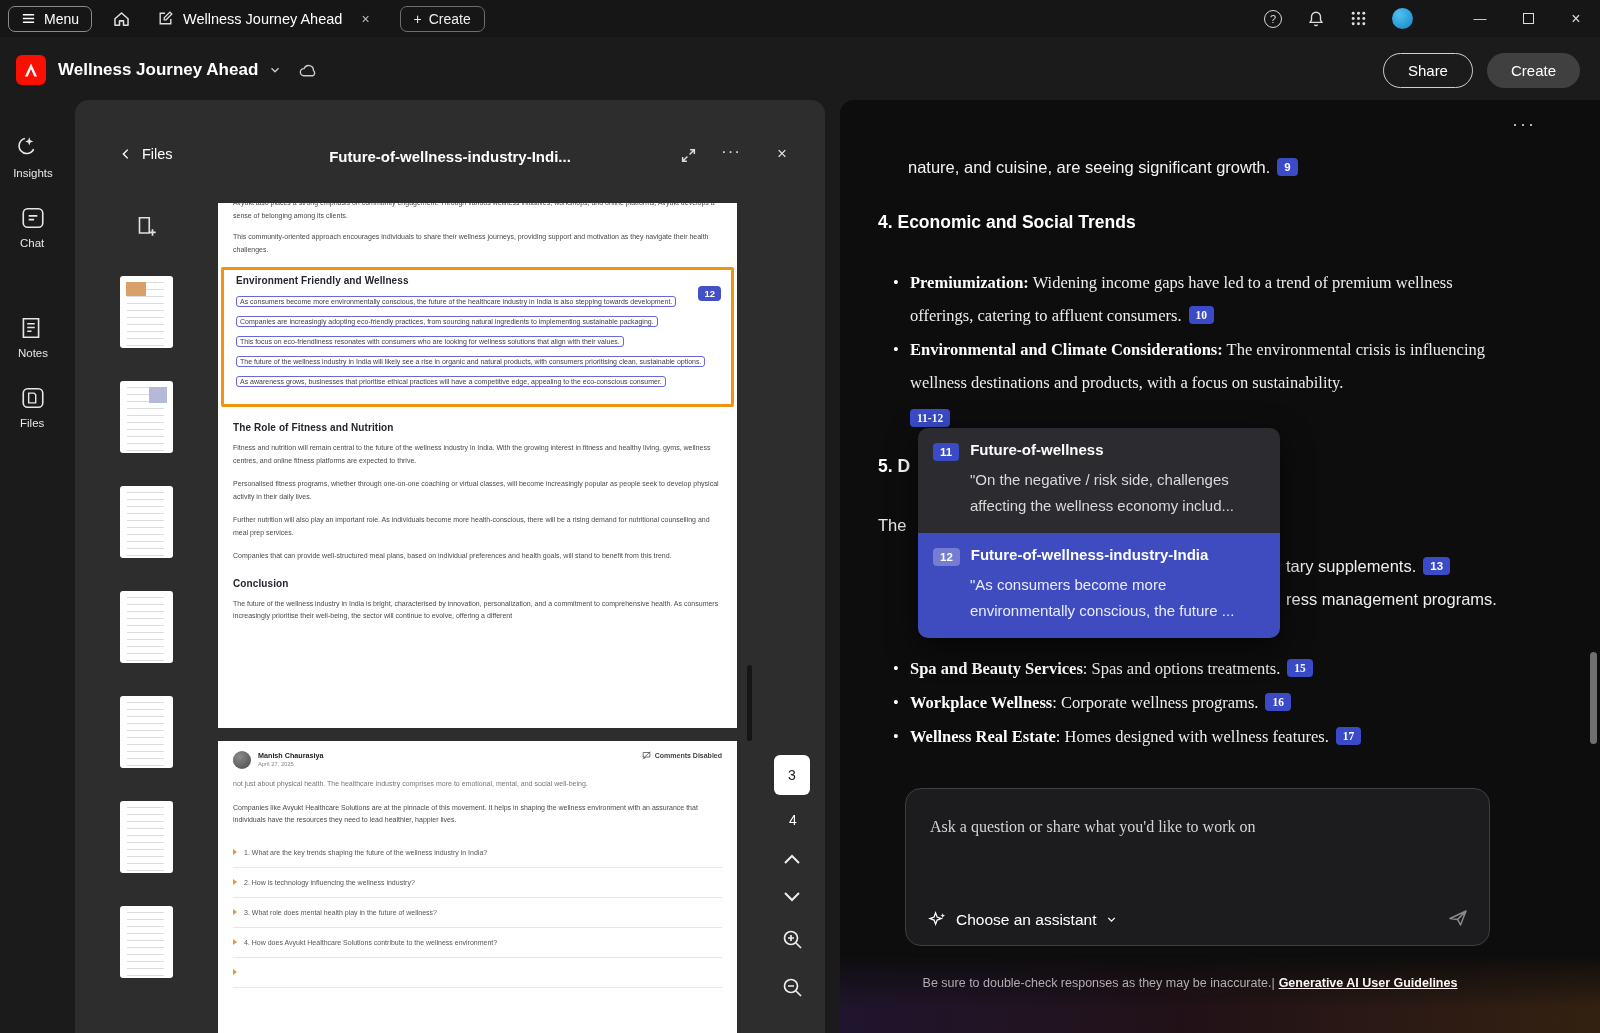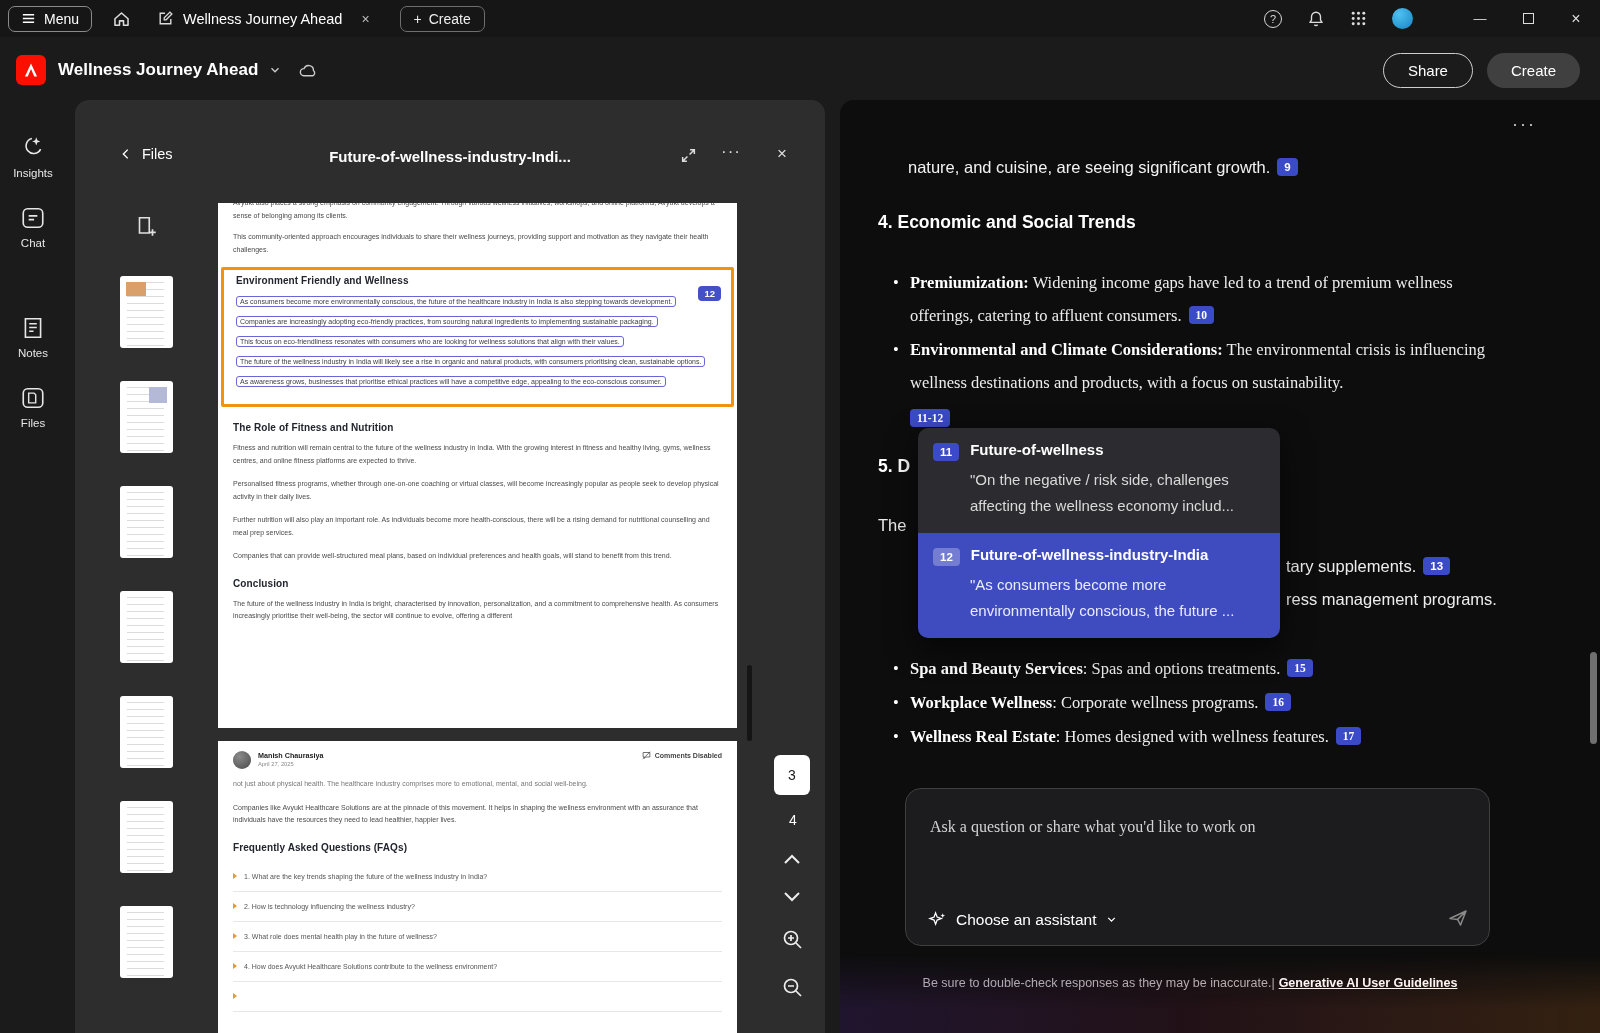--- a/index.html
+++ b/index.html
@@ -28,21 +28,21 @@
   .appbar { position:absolute; top:37px; left:0; right:0; height:66px; background:#1b1b1b; display:flex; align-items:center; }
   .pdf-icon { width:30px; height:30px; background:#fa0f00; border-radius:6px; margin-left:16px; display:flex; align-items:center; justify-content:center; }
   .doc-name { margin-left:12px; font-size:17px; font-weight:bold; color:#fff; }
   .appbar .chev { margin-left:10px; color:#ccc; cursor:pointer; }
   .appbar .cloud { margin-left:16px; color:#ccc; }
   .share-btn { margin-left:auto; border:1.5px solid #cfcfcf; border-radius:19px; padding:8px 24px; font-size:15px; color:#fff; cursor:pointer;text-align:center; }
   .create-btn { background:#404040; border-radius:19px; padding:9px 24px; font-size:15px; color:#fff; margin:0 20px 0 14px; cursor:pointer; }
 
   
   .sidebar { position:absolute; left:0; top:103px; width:66px; bottom:0; display:flex; flex-direction:column; align-items:center; padding-top:32px; }
-  .side-item { display:flex; flex-direction:column; align-items:center; gap:6px; margin-bottom:26px; color:#e6e6e6; font-size:11.5px; cursor:pointer; }
+  .side-item { display:flex; flex-direction:column; gap:6px; margin-bottom:26px; color:#e6e6e6; font-size:11.5px; cursor:pointer; }
   .side-item .ic { color:#e6e6e6; }
   .gap-lg { margin-top:40px; }
 
   
   .viewer { position:absolute; left:75px; top:100px; width:750px; bottom:0; background:#2d2d2d; border-radius:14px 14px 0 0; overflow:hidden; }
   .v-back { position:absolute; left:44px; top:46px; display:flex; align-items:center; gap:9px; font-size:14.5px; color:#fff; cursor:pointer; }
   .v-title { position:absolute; left:50%; transform:translateX(-50%); top:48px; font-size:15px; font-weight:bold; color:#fff; white-space:nowrap; }
   .v-expand { position:absolute; right:128px; top:47px; color:#ddd; cursor:pointer; }
   .v-more { position:absolute; right:84px; top:42px; color:#ddd; font-size:17px; letter-spacing:1px; cursor:pointer; }
   .v-close { position:absolute; right:38px; top:44px; color:#ddd; font-size:17px; cursor:pointer; }
@@ -323,21 +323,20 @@
       <div class="comments-off">
         <svg width="9" height="9" viewBox="0 0 12 12">
             <path d="M1.5 2h9v6H5L3 10V8H1.5z" stroke="#444" stroke-width="1" fill="none"></path>
             <path d="M1 10.5 11 1" stroke="#444" stroke-width="1"></path>
           </svg>
         <span>Comments Disabled</span>
       </div>
     </div>
     <div class="doc-p" style="color:#777;">not just about physical health. The healthcare industry comprises more to emotional, mental, and social well-being.</div>
     <div class="doc-p">Companies like Avyukt Healthcare Solutions are at the pinnacle of this movement. It helps in shaping the wellness environment with an assurance that individuals have the resources they need to lead healthier, happier lives.</div>
-    <div class="doc-h">Frequently Asked Questions (FAQs)</div>
     <div class="faq-row">
         <span class="tri"></span>
         <span>1. What are the key trends shaping the future of the wellness industry in India?</span>
       </div>
     <div class="faq-row">
         <span class="tri"></span>
         <span>2. How is technology influencing the wellness industry?</span>
       </div>
     <div class="faq-row">
         <span class="tri"></span>

